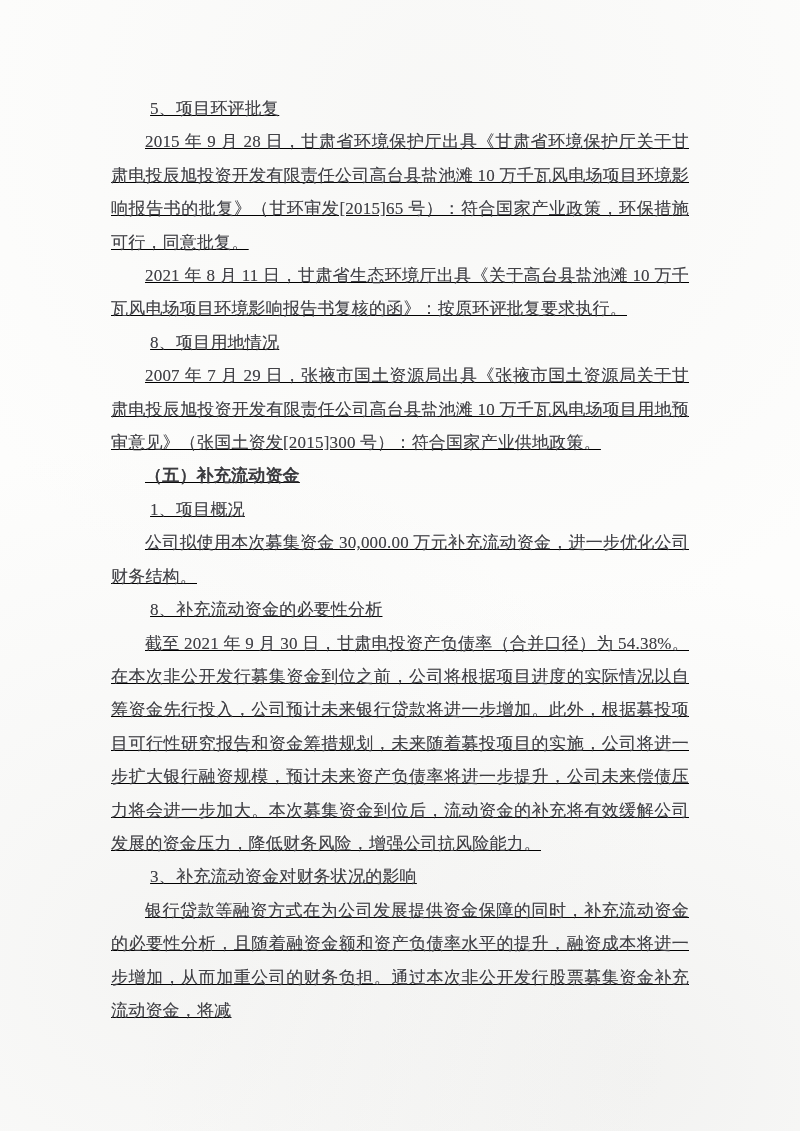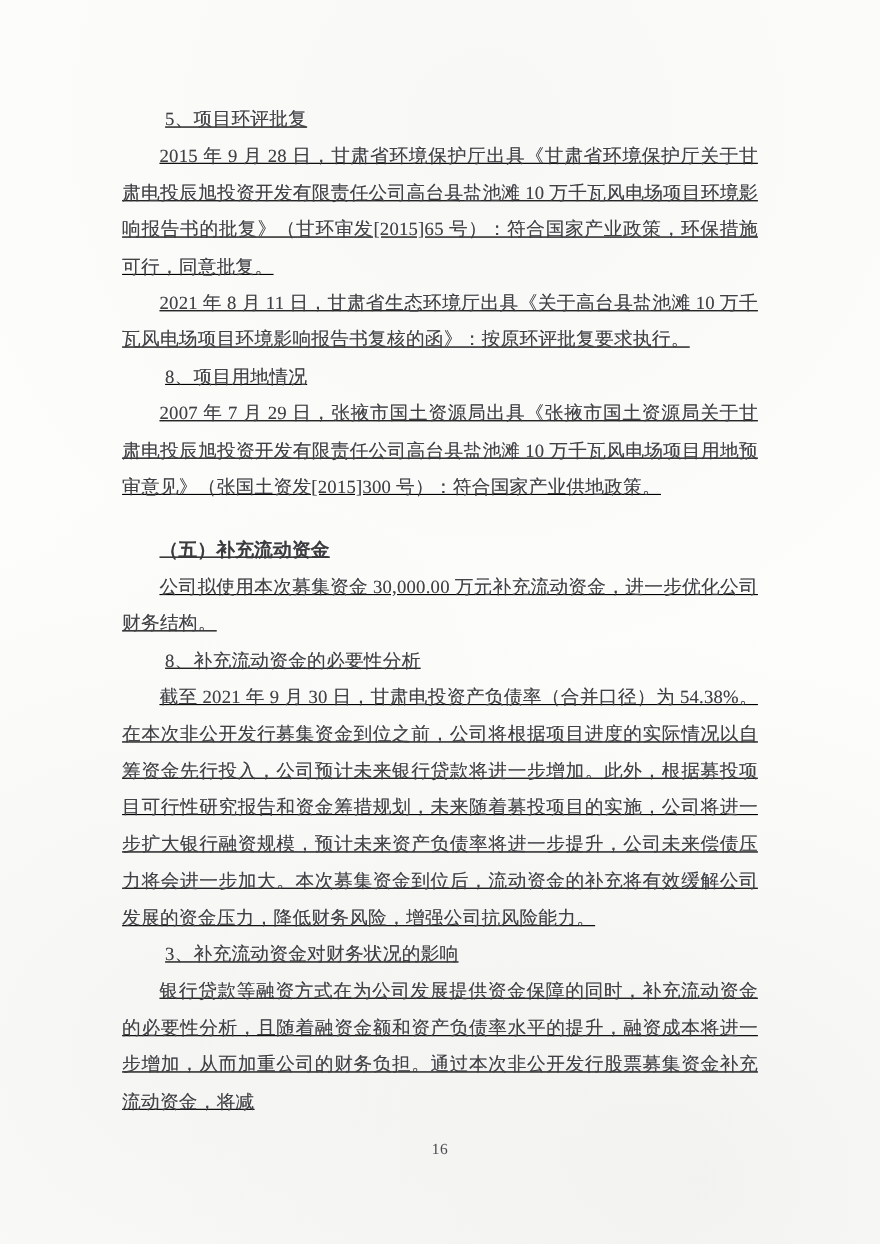--- a/index.html
+++ b/index.html
@@ -44,21 +44,20 @@
   }
   .doc-content p.subheading {
     text-align: left;
     text-indent: 2.3em;
   }
   .doc-content p.heading-bold {
     text-align: left;
     text-indent: 2em;
     font-weight: bold;
     color: #3c3c40;
-    margin-top: 24px;
   }
   .page-footer {
     position: absolute;
     left: 0;
     top: 1038px;
     width: 100%;
     text-align: center;
     font-size: 14px;
     color: #4a4a4e;
     letter-spacing: 0.5px;
@@ -69,22 +68,22 @@
 
 <div class="doc-page">
 
   <div class="doc-content">
     <p class="subheading">5、项目环评批复</p>
     <p class="paragraph">2015 年 9 月 28 日，甘肃省环境保护厅出具《甘肃省环境保护厅关于甘肃电投辰旭投资开发有限责任公司高台县盐池滩 10 万千瓦风电场项目环境影响报告书的批复》（甘环审发[2015]65 号）：符合国家产业政策，环保措施可行，同意批复。</p>
     <p class="paragraph">2021 年 8 月 11 日，甘肃省生态环境厅出具《关于高台县盐池滩 10 万千瓦风电场项目环境影响报告书复核的函》：按原环评批复要求执行。</p>
     <p class="subheading">8、项目用地情况</p>
     <p class="paragraph">2007 年 7 月 29 日，张掖市国土资源局出具《张掖市国土资源局关于甘肃电投辰旭投资开发有限责任公司高台县盐池滩 10 万千瓦风电场项目用地预审意见》（张国土资发[2015]300 号）：符合国家产业供地政策。</p>
     <p class="heading-bold">（五）补充流动资金</p>
+    <p class="subheading">1、项目概况</p>
     <p class="paragraph">公司拟使用本次募集资金 30,000.00 万元补充流动资金，进一步优化公司财务结构。</p>
     <p class="subheading">8、补充流动资金的必要性分析</p>
     <p class="paragraph">截至 2021 年 9 月 30 日，甘肃电投资产负债率（合并口径）为 54.38%。在本次非公开发行募集资金到位之前，公司将根据项目进度的实际情况以自筹资金先行投入，公司预计未来银行贷款将进一步增加。此外，根据募投项目可行性研究报告和资金筹措规划，未来随着募投项目的实施，公司将进一步扩大银行融资规模，预计未来资产负债率将进一步提升，公司未来偿债压力将会进一步加大。本次募集资金到位后，流动资金的补充将有效缓解公司发展的资金压力，降低财务风险，增强公司抗风险能力。</p>
     <p class="subheading">3、补充流动资金对财务状况的影响</p>
     <p class="paragraph">银行贷款等融资方式在为公司发展提供资金保障的同时，补充流动资金的必要性分析，且随着融资金额和资产负债率水平的提升，融资成本将进一步增加，从而加重公司的财务负担。通过本次非公开发行股票募集资金补充流动资金，将减</p>
   </div>
 
-  <div class="page-footer">16</div>
 
 </div>
 
 </body></html>

